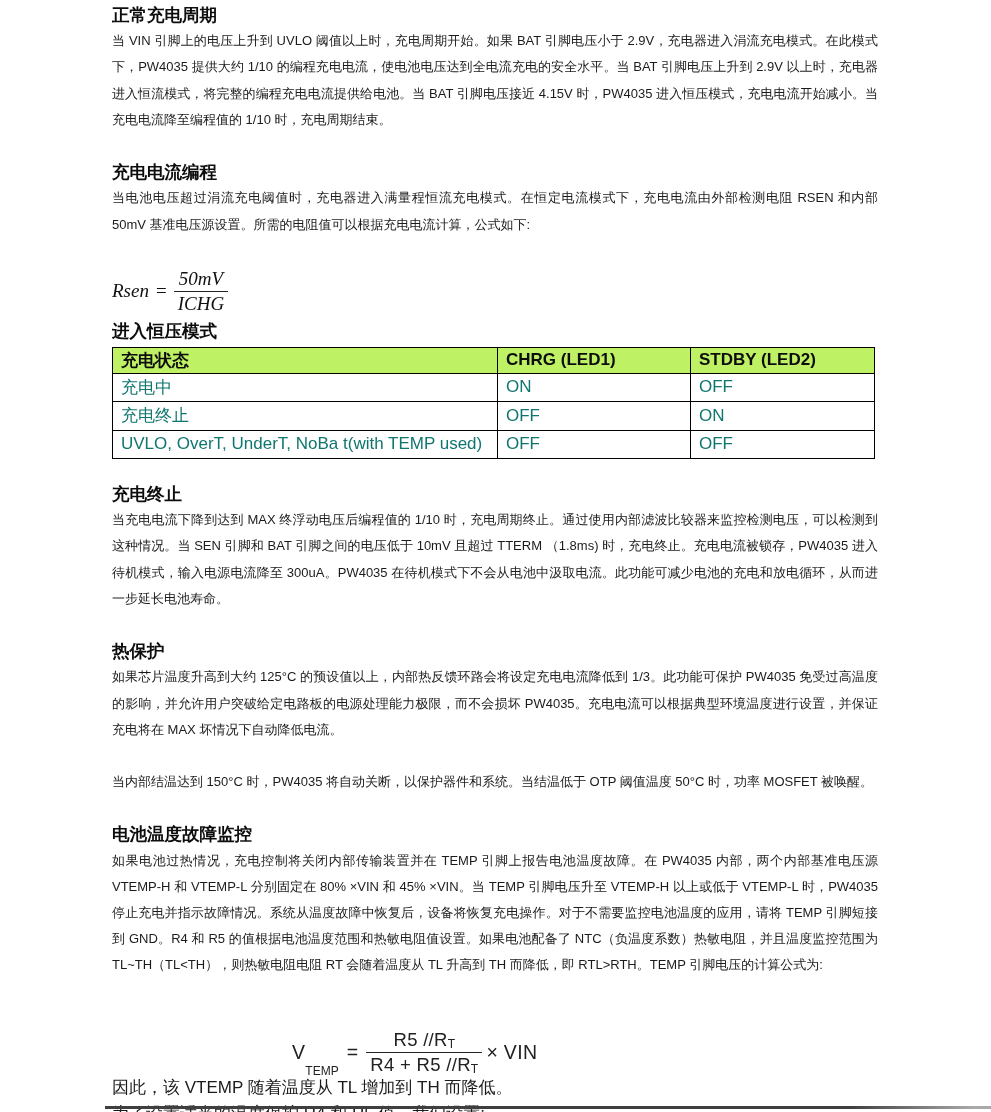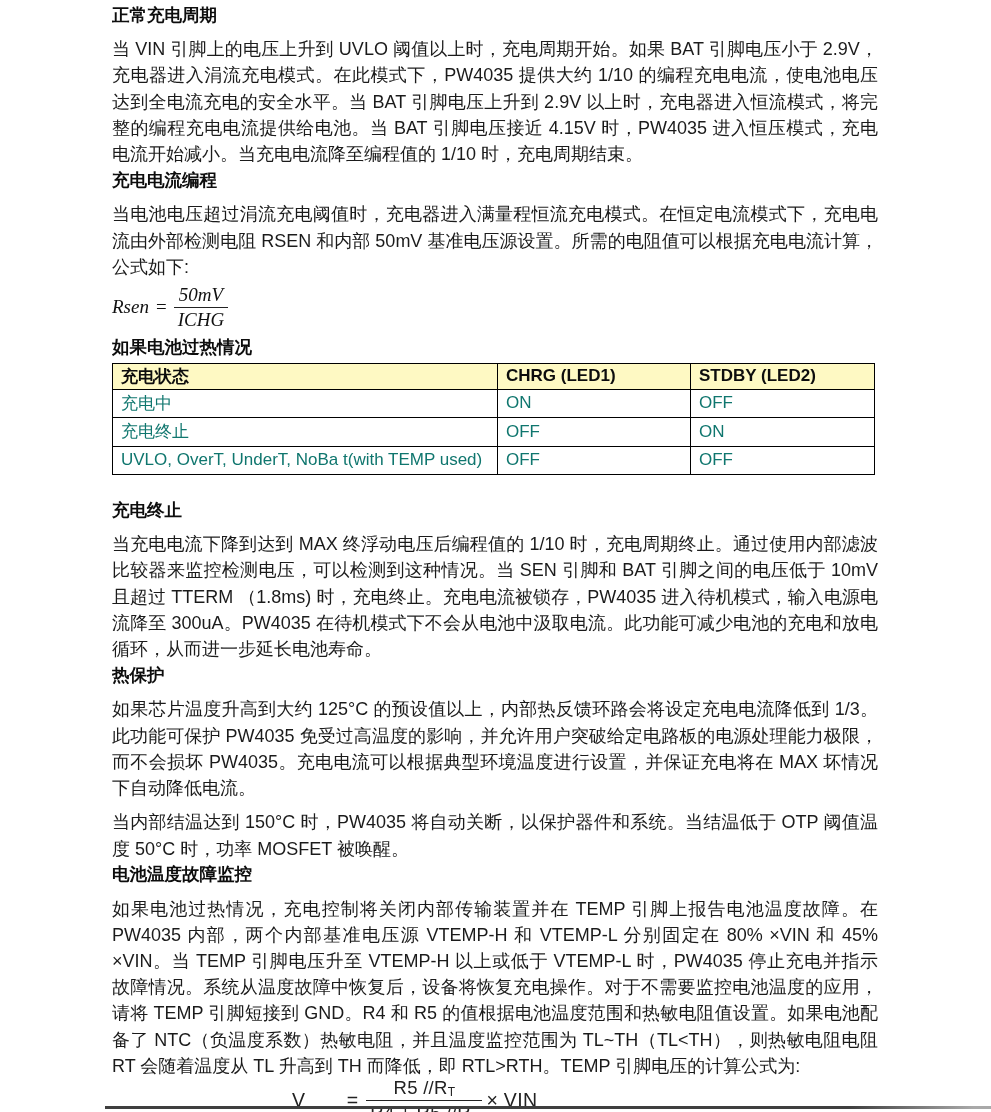--- a/index.html
+++ b/index.html
@@ -24,26 +24,25 @@
   }
   .h {
     font-size: 17.5px;
     font-weight: bold;
     line-height: 26.2px;
     height: 26.2px;
     overflow: hidden;
     color: #0d0d0d;
   }
   .para {
-    font-size: 18px;
+    font-size: 13px;
     line-height: 26.2px;
     text-align: justify;
     overflow: hidden;
     color: #1b1b1b;
-    margin-top: 8px;
   }
   .l5 { height: 131px; }
   .l4 { height: 105px; }
   .l3 { height: 79px; }
   .l2 { height: 52px; }
   .l7 { height: 183px; }
   .line {
     font-size: 17px;
     line-height: 26.2px;
     height: 26.2px;
@@ -103,21 +102,21 @@
   }
   table.led th, table.led td {
     border: 1.4px solid #000;
     font-size: 17px;
     padding: 1px 8px;
     text-align: left;
     overflow: hidden;
     white-space: nowrap;
   }
   table.led th {
-    background: #fef9c3;
+    background: #bef264;
     font-weight: bold;
     height: 23px;
     color: #0d0d0d;
   }
   table.led td {
     height: 25.5px;
     color: #0f766e;
   }
   .gap-after-table { height: 22px; }
   
@@ -144,21 +143,21 @@
 
     <div class="formula-rsen">
       <span class="lhs">Rsen</span>
       <span class="eq">=</span>
       <span class="frac">
         <span class="num">50mV</span>
         <span class="den">ICHG</span>
       </span>
     </div>
 
-    <div class="h">如果电池过热情况</div>
+    <div class="h">进入恒压模式</div>
 
     <div class="tbl-wrap">
       <table class="led">
         <colgroup>
             <col style="width:385px">
             <col style="width:193px">
             <col style="width:184px">
           </colgroup>
         <thead>
           <tr>

